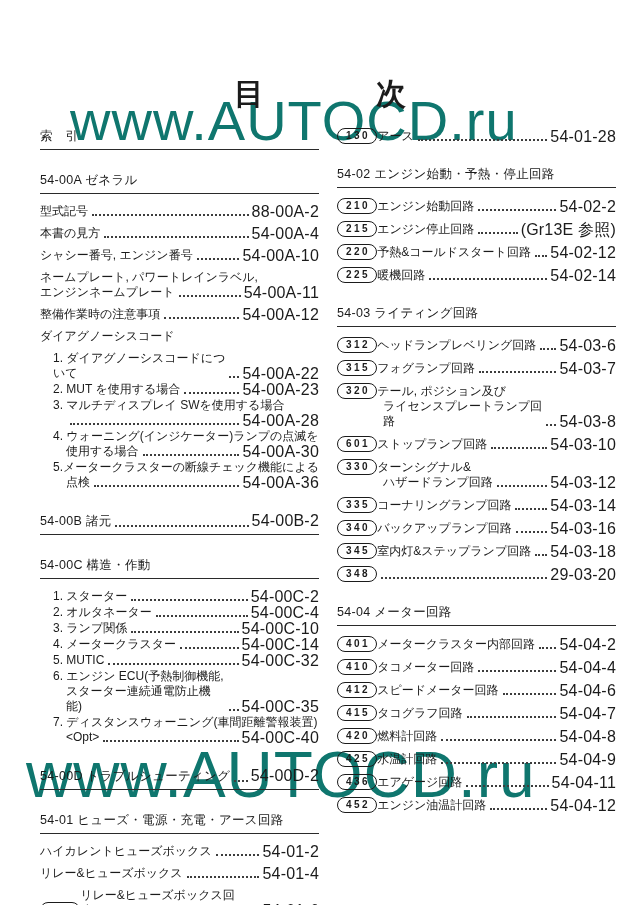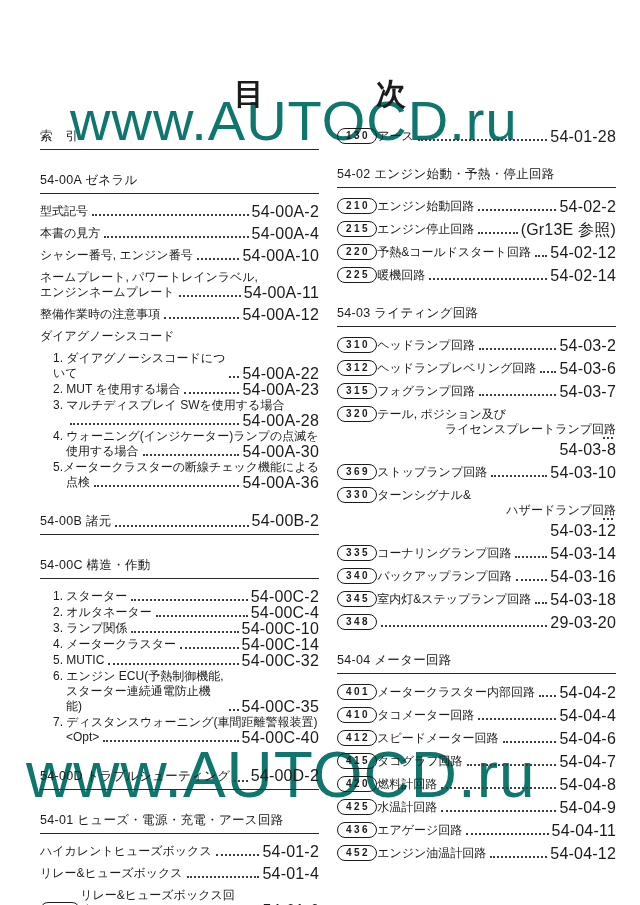--- a/index.html
+++ b/index.html
@@ -42,21 +42,21 @@
     padding-bottom:4px; margin-bottom:10px;
   }
   .hdr-row { display:flex; align-items:flex-end; font-size:12.5px; }
   .hdr-text { white-space:nowrap; letter-spacing:0.3px; }
   .entry { margin-bottom:7px; font-size:12px; }
   .entry.sub { margin-bottom:1px; margin-left:13px; }
   .line { display:flex; align-items:flex-end; line-height:15px; }
   .line .text { white-space:pre-wrap; }
   .entry .line.cont { margin-left:13px; }
   .entry.sub .line.cont { margin-left:13px; }
-  .entry.badged .line.cont { margin-left:46px;flex-direction:column; }
+  .entry.badged .line.cont { margin-left:46px; }
   .leader {
     flex:1 1 auto; min-width:10px;
     border-bottom:2px dotted #3d3d3d;
     margin:0 3px 3px 4px;
   }
   .pageref { white-space:nowrap; font-size:16px; letter-spacing:0.2px; }
   .badge {
     display:inline-block;
     border:1.5px solid #1b1b1b;
     border-radius:10px;
@@ -90,21 +90,21 @@
       <div class="section">
         <div class="hdr">
           <div class="hdr-row">
             <span class="hdr-text">54-00A ゼネラル</span>
           </div>
         </div>
         <div class="entry">
           <div class="line">
             <span class="text">型式記号</span>
             <span class="leader"></span>
-            <span class="pageref">54-00A-2</span>
+            <span class="pageref">88-00A-2</span>
           </div>
         </div>
         <div class="entry">
           <div class="line">
             <span class="text">本書の見方</span>
             <span class="leader"></span>
             <span class="pageref">54-00A-4</span>
           </div>
         </div>
         <div class="entry">
@@ -342,28 +342,20 @@
         </div>
       </div>
       <div class="section">
         <div class="hdr">
           <div class="hdr-row">
             <span class="hdr-text">54-03 ライティング回路</span>
           </div>
         </div>
         <div class="entry badged">
           <div class="line">
-            <span class="badge">310</span>
-            <span class="text">ヘッドランプ回路</span>
-            <span class="leader"></span>
-            <span class="pageref">54-03-2</span>
-          </div>
-        </div>
-        <div class="entry badged">
-          <div class="line">
             <span class="badge">312</span>
             <span class="text">ヘッドランプレベリング回路</span>
             <span class="leader"></span>
             <span class="pageref">54-03-6</span>
           </div>
         </div>
         <div class="entry badged">
           <div class="line">
             <span class="badge">315</span>
             <span class="text">フォグランプ回路</span>
@@ -377,21 +369,21 @@
             <span class="text">テール, ポジション及び</span>
           </div>
           <div class="line cont">
             <span class="text">ライセンスプレートランプ回路</span>
             <span class="leader"></span>
             <span class="pageref">54-03-8</span>
           </div>
         </div>
         <div class="entry badged">
           <div class="line">
-            <span class="badge">369</span>
+            <span class="badge">601</span>
             <span class="text">ストップランプ回路</span>
             <span class="leader"></span>
             <span class="pageref">54-03-10</span>
           </div>
         </div>
         <div class="entry badged">
           <div class="line">
             <span class="badge">330</span>
             <span class="text">ターンシグナル&amp;</span>
           </div>

